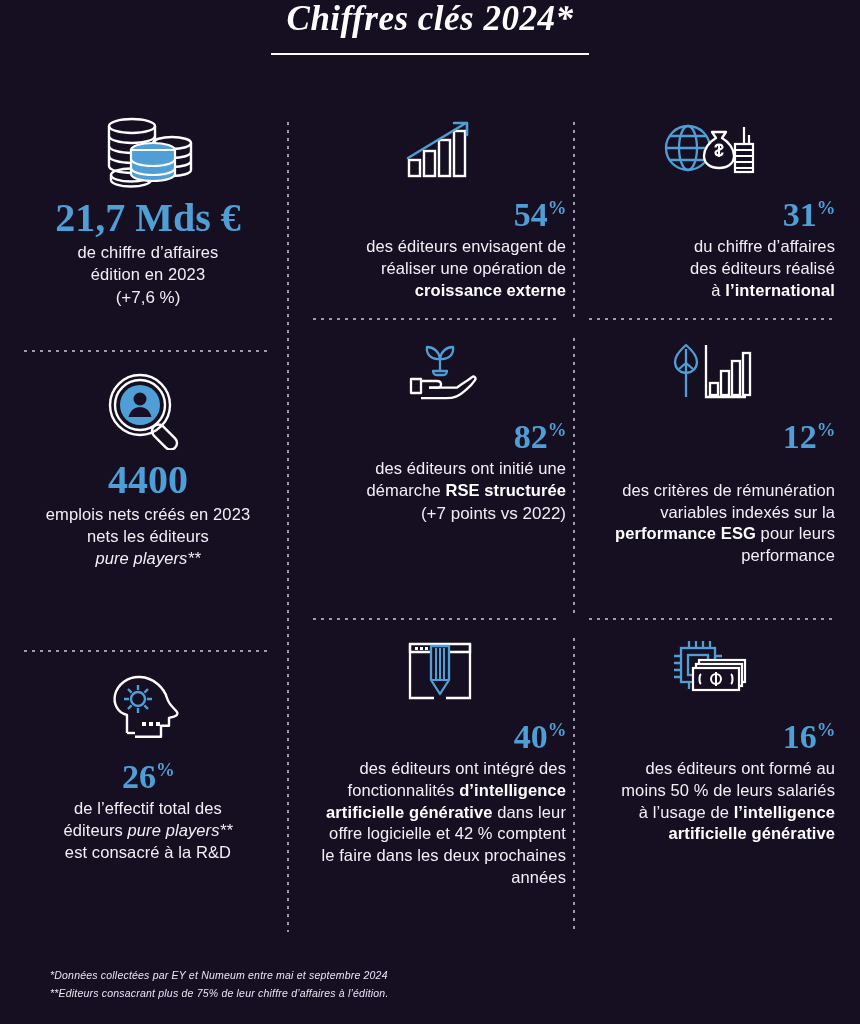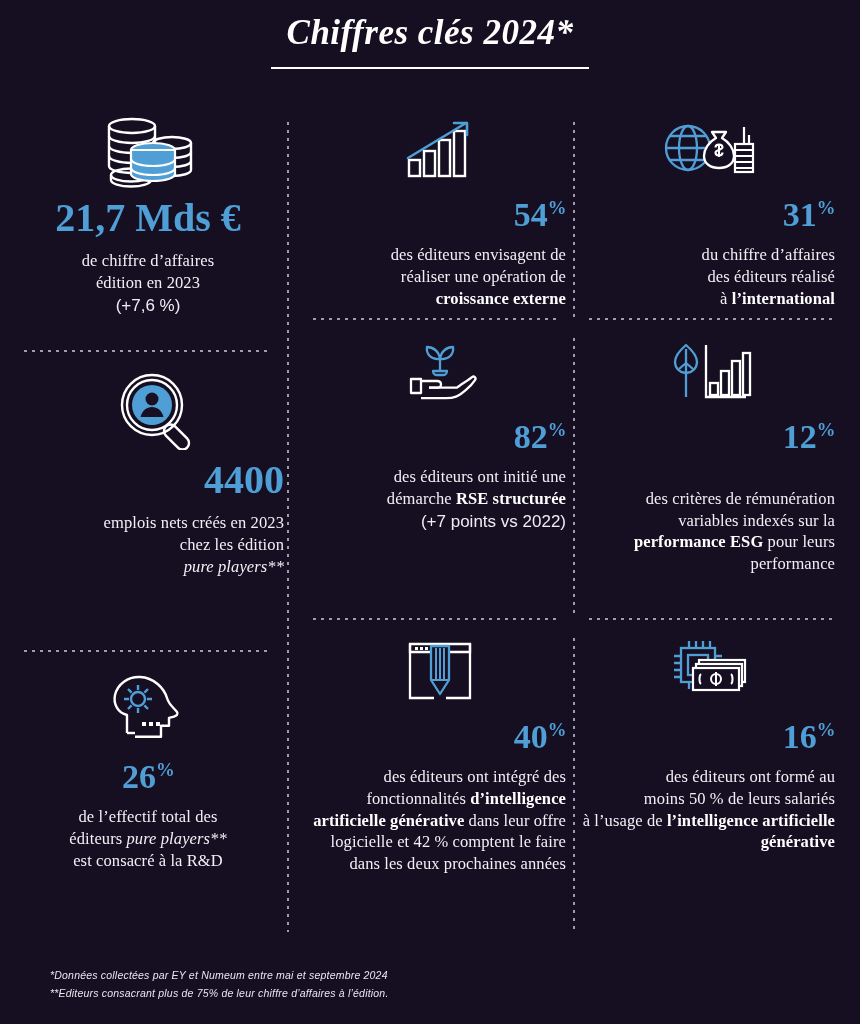--- a/index.html
+++ b/index.html
@@ -12,21 +12,20 @@
     height: 1024px;
     overflow: hidden;
     font-family: "Liberation Sans", sans-serif;
     color: #ffffff;
     position: relative;
   }
 
   
   .title-wrap {
     text-align: center;
-    padding-top: 14px;
   }
   .title {
     font-family: "Liberation Serif", serif;
     font-style: italic;
     font-weight: bold;
     font-size: 35px;
     letter-spacing: 0.5px;
     color: #ffffff;
     line-height: 1.1;
   }
@@ -120,23 +119,22 @@
     vertical-align: super;
     letter-spacing: -0.5px;
   }
   .big-num { font-size: 34px; }
   .huge-num { font-size: 40px; }
 
   .stat-desc {
     font-size: 16.5px;
     line-height: 1.32;
     color: #f2f0f6;
-    margin-top: 12px;
+    margin-top: 4px;
     letter-spacing: 0.1px;
-    font-family: Liberation Serif, serif;
   }
   .stat-desc b { font-weight: bold; color: #ffffff; }
   .stat-desc i { font-style: italic; }
   .stat-sub {
     font-size: 17px;
     color: #efedf4;
     margin-top: 2px;
   }
 
   
@@ -146,21 +144,21 @@
     width: 538px;
     display: flex;
   }
   .rgrid > .cell { width: 269px; padding: 0 8px; text-align: right; }
   .row1 { top: 0; }
   .row2 { top: 222px; }
   .row3 { top: 522px; }
 
   
   .lcell-1 { position: absolute; top: 0;   left: 0; width: 248px; }
-  .lcell-2 { position: absolute; top: 262px; left: 12px; width: 248px; text-align: right; }
+  .lcell-2 { position: absolute; top: 262px; left: 0; width: 248px; }
   .lcell-3 { position: absolute; top: 562px; left: 0; width: 248px; }
 
   
   .footnotes {
     position: absolute;
     left: 50px;
     bottom: 22px;
     font-style: italic;
     font-size: 10.5px;
     line-height: 1.65;
@@ -232,21 +230,21 @@
           <circle cx="40" cy="33" r="25" fill="none" stroke="#ffffff" stroke-width="2.4"></circle>
           <circle cx="40" cy="33" r="20" fill="#4f9fd6"></circle>
           <circle cx="40" cy="27" r="6.5" fill="#180f24"></circle>
           <path d="M28.5 45c1.6-6.6 6.2-10 11.5-10s9.9 3.4 11.5 10z" fill="#180f24"></path>
           <rect x="58" y="50" width="13" height="30" rx="6.5" transform="rotate(-45 64.5 65)" fill="none" stroke="#ffffff" stroke-width="2.4"></rect>
         </svg>
       </div>
       <span class="stat-number huge-num">4400</span>
       <div class="stat-desc">
         <span>emplois nets créés en 2023</span><br>
-        <span>chez les édition</span><br>
+        <span>nets les éditeurs</span><br>
         <i>pure players**</i>
       </div>
     </div>
 
     <div class="cell lcell-3">
       <div class="cell-icon">
         <svg width="104" height="80" viewBox="0 0 104 80">
           <g fill="none" stroke="#ffffff" stroke-width="2.4" stroke-linejoin="round">
             <path d="M31 62V44C22 42 17 33 19 24 21.5 13 32 5.5 44 6c14 .6 24 11 27 21 2 7 7 10 10 14 1.6 2-.5 4-3 4.6l-5 1.2v8h-8v11H39"></path>
             <path d="M31 62h8"></path>

